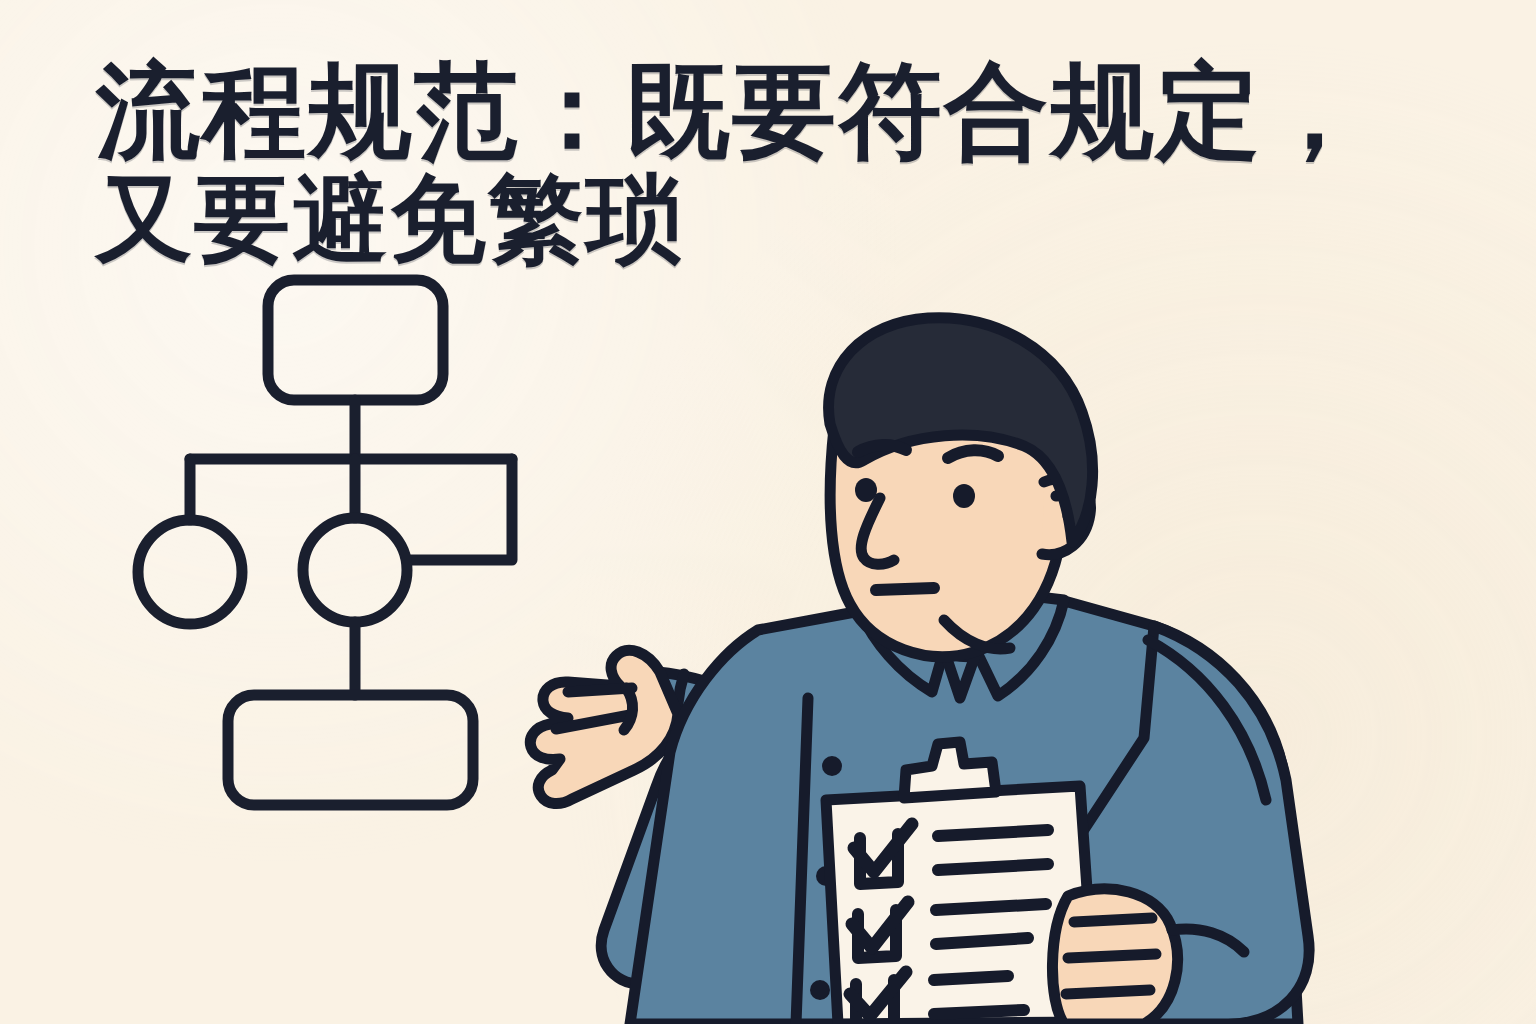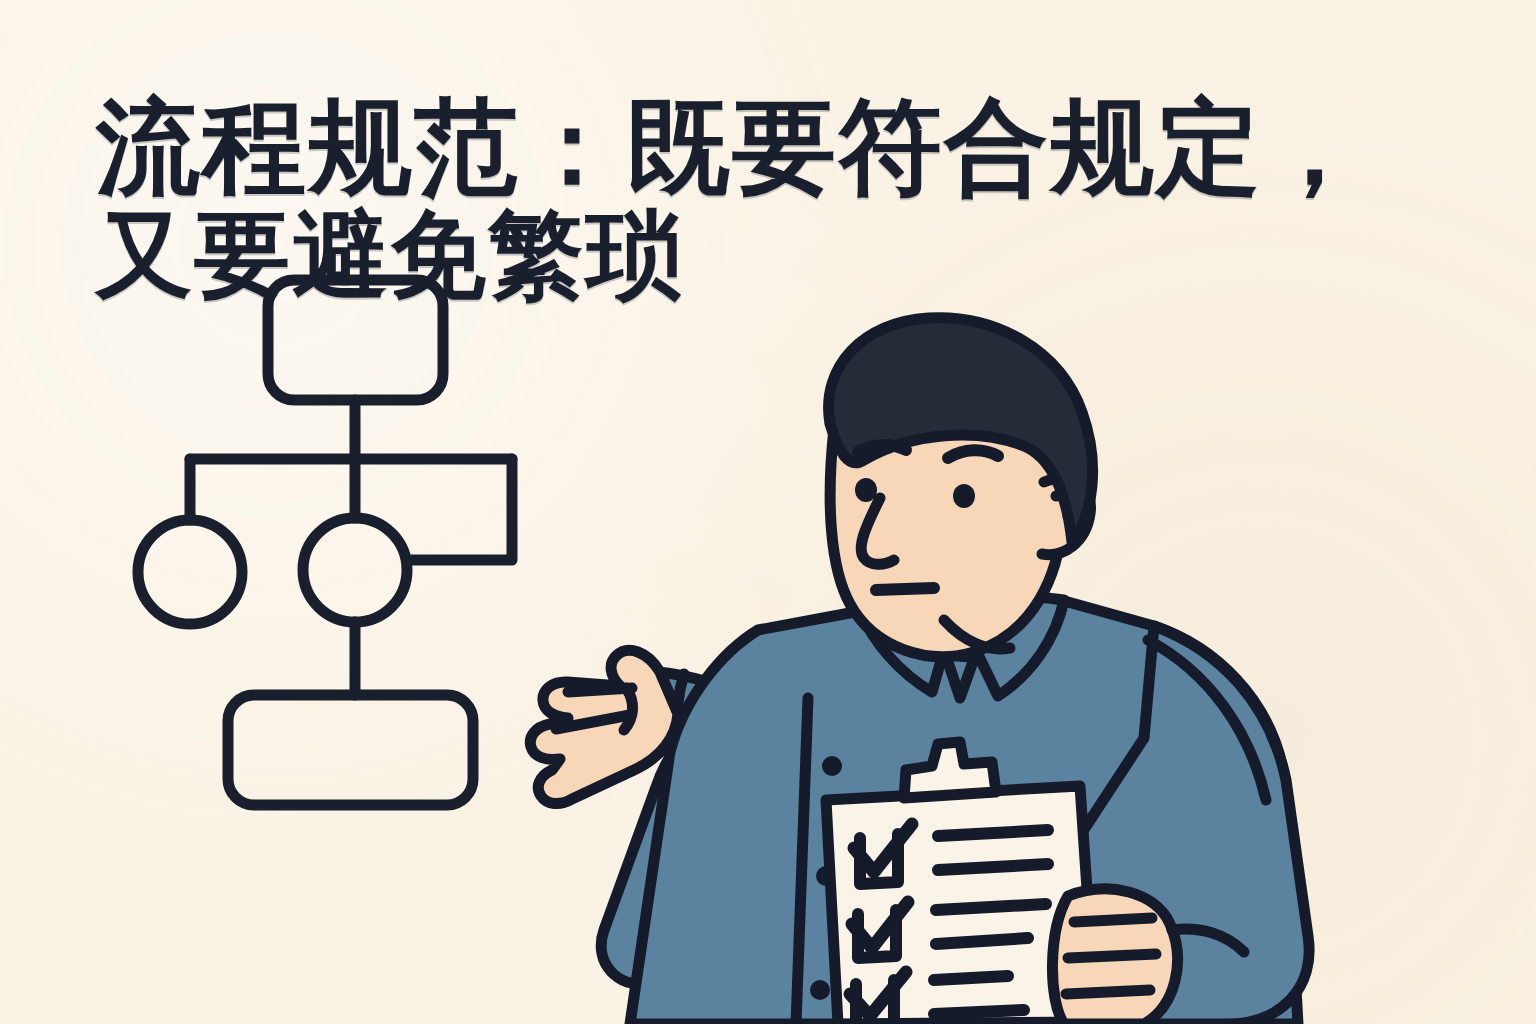--- a/index.html
+++ b/index.html
@@ -38,21 +38,20 @@
     font-weight: 800;
     color: #1a1f2e;
     letter-spacing: 2px;
     line-height: 1.02;
     white-space: nowrap;
     text-shadow: 0 2px 0 rgba(26,31,46,.22);
   }
   .title-line-1 {
     font-size: 104px;
     text-align: right;
-    margin-top: 36px;
   }
   .title-line-2 {
     font-size: 96px;
     text-align: left;
     padding-right: 36px;
     margin-top: 6px;
   }
 
   
   .flowchart {

